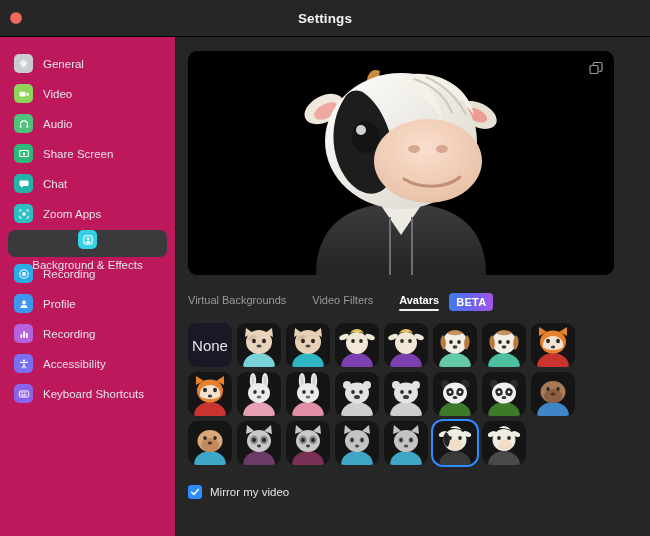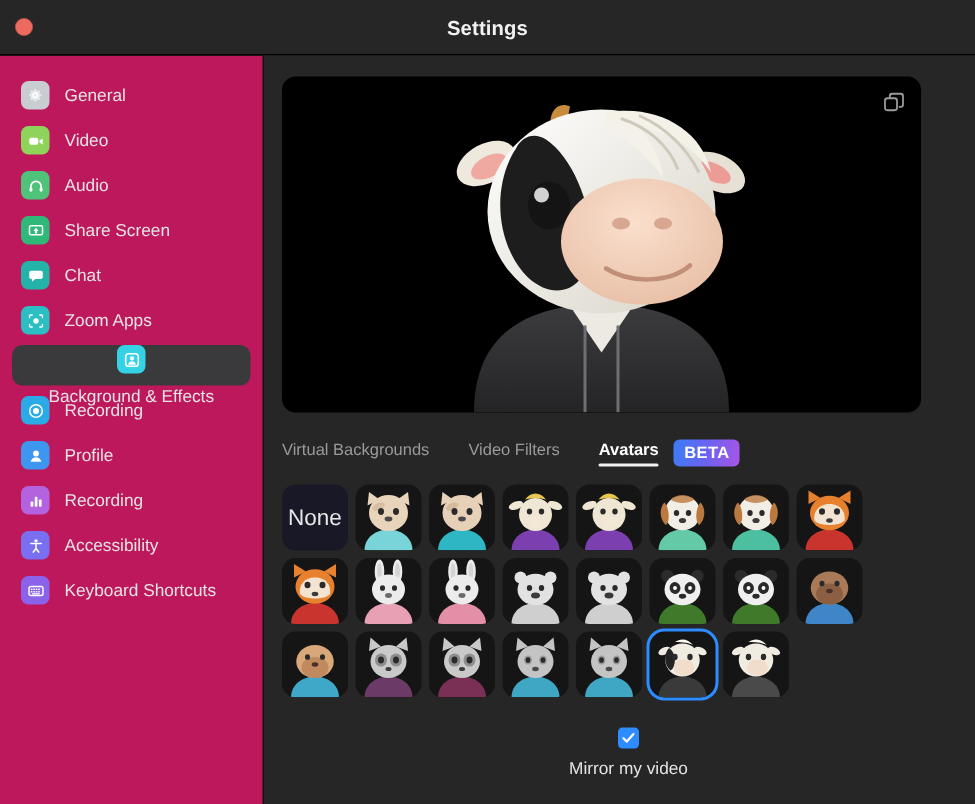--- a/index.html
+++ b/index.html
@@ -81,21 +81,21 @@
     width:44px;height:44px;border-radius:9px;background:#151515;
     position:relative;overflow:hidden;cursor:pointer;
     display:flex;align-items:flex-end;justify-content:center;
   }
   .cell.none{background:#181827;align-items:center;}
   .cell.none span{font-size:15px;color:#e6e6e6;}
   .cell.selected{box-shadow:0 0 0 2px #2d8cff;border-radius:10px;}
   .cell svg{display:block;}
 
   
-  .mirror{display:flex;align-items:center;gap:8px;margin:20px 0 0 12px;flex-direction:column;}
+  .mirror{display:flex;align-items:center;gap:8px;margin:20px 0 0 12px;}
   .cb{
     width:14px;height:14px;border-radius:3px;background:#2d8cff;
     display:flex;align-items:center;justify-content:center;cursor:pointer;flex:0 0 14px;
   }
   .cb svg{display:block;}
   .mirror-label{font-size:11.5px;color:#e4e4e4;}
 </style>
 </head>
 <body>
 

